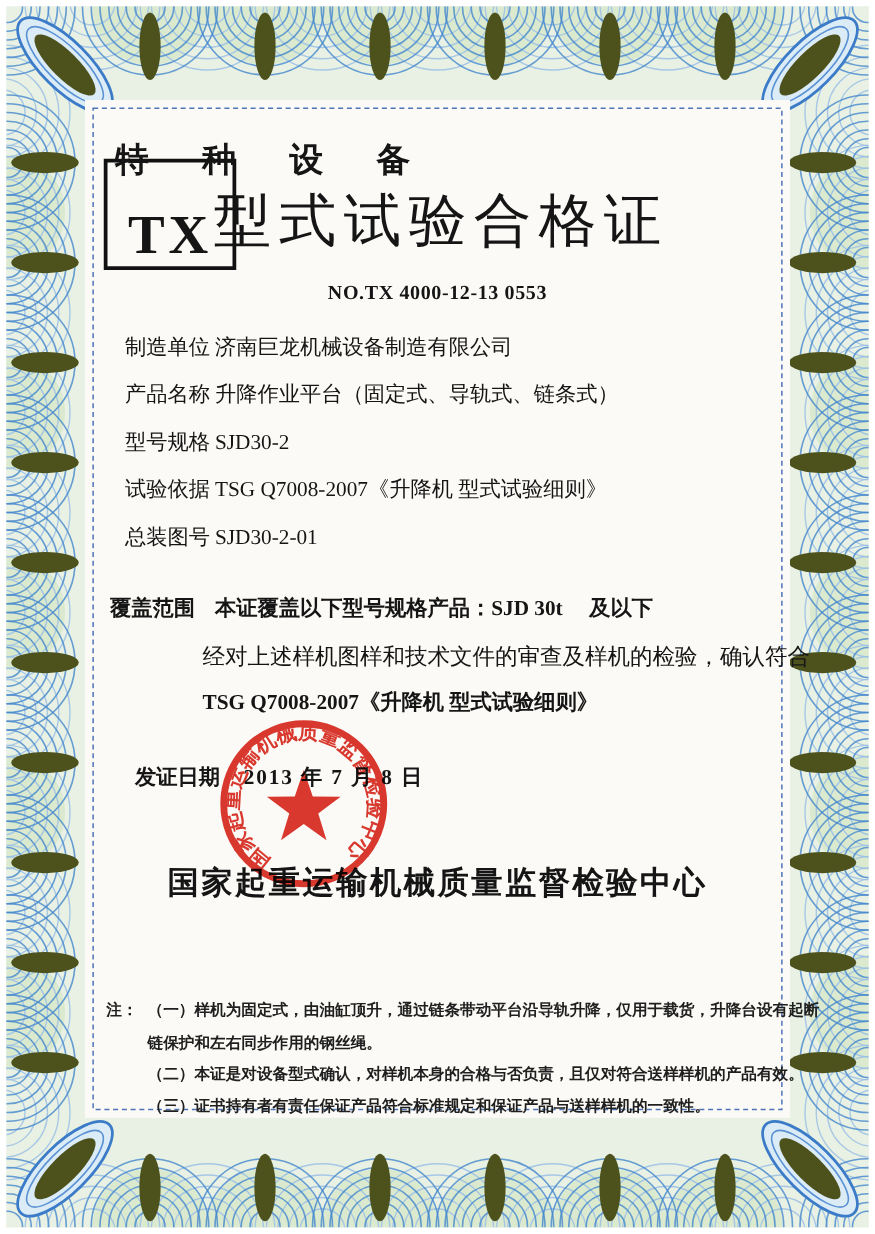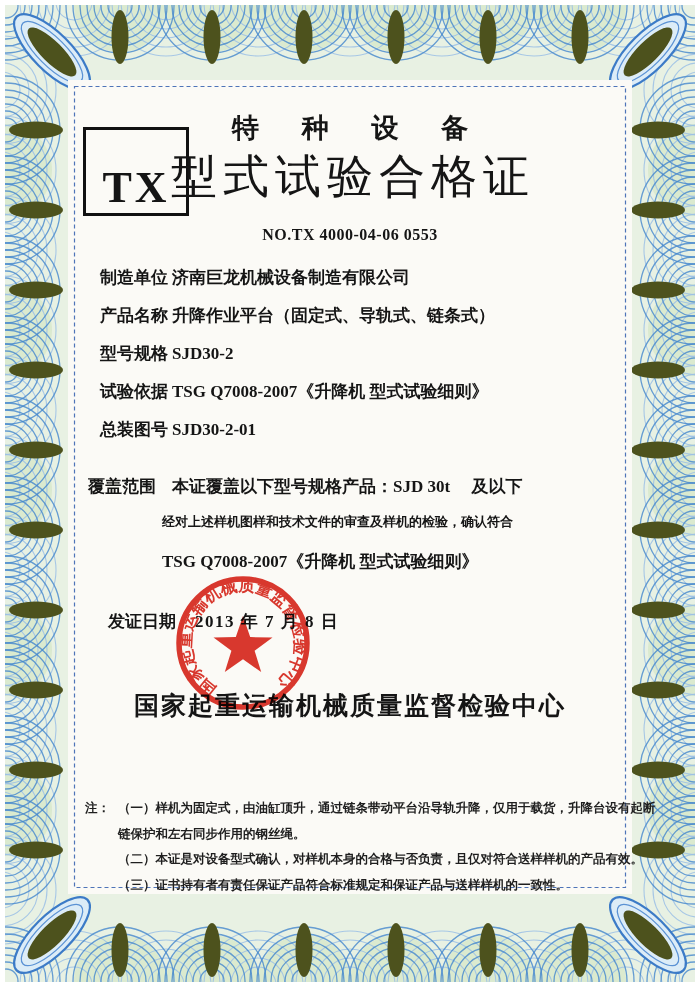--- a/index.html
+++ b/index.html
@@ -3,32 +3,32 @@
 <meta charset="utf-8">
 <style>
   html,body{margin:0;padding:0;background:#ffffff;}
   .page{position:relative;width:700px;height:987px;background:#ffffff;overflow:hidden;
         font-family:"Liberation Serif","DejaVu Serif",serif;color:#151515;}
   .border-svg{position:absolute;left:0;top:0;width:700px;height:987px;}
   .content{position:absolute;left:74px;top:86px;width:552px;height:802px;}
   .tx-box{position:absolute;left:9px;top:41px;width:100px;height:83px;border:3px solid #111;
           display:flex;align-items:flex-end;justify-content:center;background:transparent;}
   .tx-box span{font-size:44px;font-weight:bold;letter-spacing:3px;}
-  .category{position:absolute;top:24px;left:0;width:100%;text-align:center;
+  .category{position:absolute;top:24px;left:0;width:100%;text-align:left;
             font-size:27px;font-weight:bold;letter-spacing:18px;text-indent:18px;}
   .main-title{position:absolute;top:60px;left:0;width:100%;text-align:center;
               font-size:46px;font-weight:400;letter-spacing:6px;text-indent:6px;}
   .cert-no{position:absolute;top:140px;left:0;width:100%;text-align:center;
            font-size:16px;font-weight:bold;letter-spacing:.5px;}
-  .row{position:absolute;left:26px;font-size:17px;font-weight:bold;white-space:nowrap;}
+  .row{position:absolute;left:26px;font-size:17px;font-weight:normal;white-space:nowrap;}
   .row .lab{display:inline-block;width:72px;}
   .r1{top:180px}.r2{top:218px}.r3{top:256px}.r4{top:294px}.r5{top:332px}
   .cov-label{position:absolute;left:14px;top:389px;font-size:17px;font-weight:bold;}
   .cov1{position:absolute;left:98px;top:389px;font-size:17px;font-weight:bold;white-space:nowrap;}
-  .cov2{position:absolute;left:88px;top:427px;font-size:13px;font-weight:bold;white-space:nowrap;}
+  .cov2{position:absolute;left:88px;top:427px;font-size:18px;font-weight:normal;white-space:nowrap;}
   .cov3{position:absolute;left:88px;top:464px;font-size:17px;font-weight:bold;white-space:nowrap;}
   .issue-label{position:absolute;left:34px;top:524px;font-size:17px;font-weight:bold;}
   .issue-value{position:absolute;left:121px;top:524px;font-size:17px;font-weight:bold;letter-spacing:1.5px;text-align:right;}
   .issuer{position:absolute;top:603px;left:0;width:100%;text-align:center;
           font-size:25px;font-weight:800;letter-spacing:2px;}
   .stamp{position:absolute;left:84px;top:472px;width:170px;height:170px;
          mix-blend-mode:multiply;opacity:.92;}
   .notes{position:absolute;left:11px;top:710px;width:580px;display:flex;
          font-size:12.5px;font-weight:600;line-height:2.05;color:#1f1f1f;}
   .notes-label{flex:0 0 33px;}
@@ -216,21 +216,21 @@
   </svg>
 
   <div class="content">
 
     <div class="tx-box">
       <span>TX</span>
     </div>
 
     <div class="category">特 种 设 备</div>
     <div class="main-title">型式试验合格证</div>
-    <div class="cert-no">NO.TX 4000-04-06 0553</div>
+    <div class="cert-no">NO.TX 4000-12-13 0553</div>
 
     <div class="row r1">
       <span class="lab">制造单位</span><span class="val">济南巨龙机械设备制造有限公司</span>
     </div>
     <div class="row r2">
       <span class="lab">产品名称</span><span class="val">升降作业平台（固定式、导轨式、链条式）</span>
     </div>
     <div class="row r3">
       <span class="lab">型号规格</span><span class="val">SJD30-2</span>
     </div>

